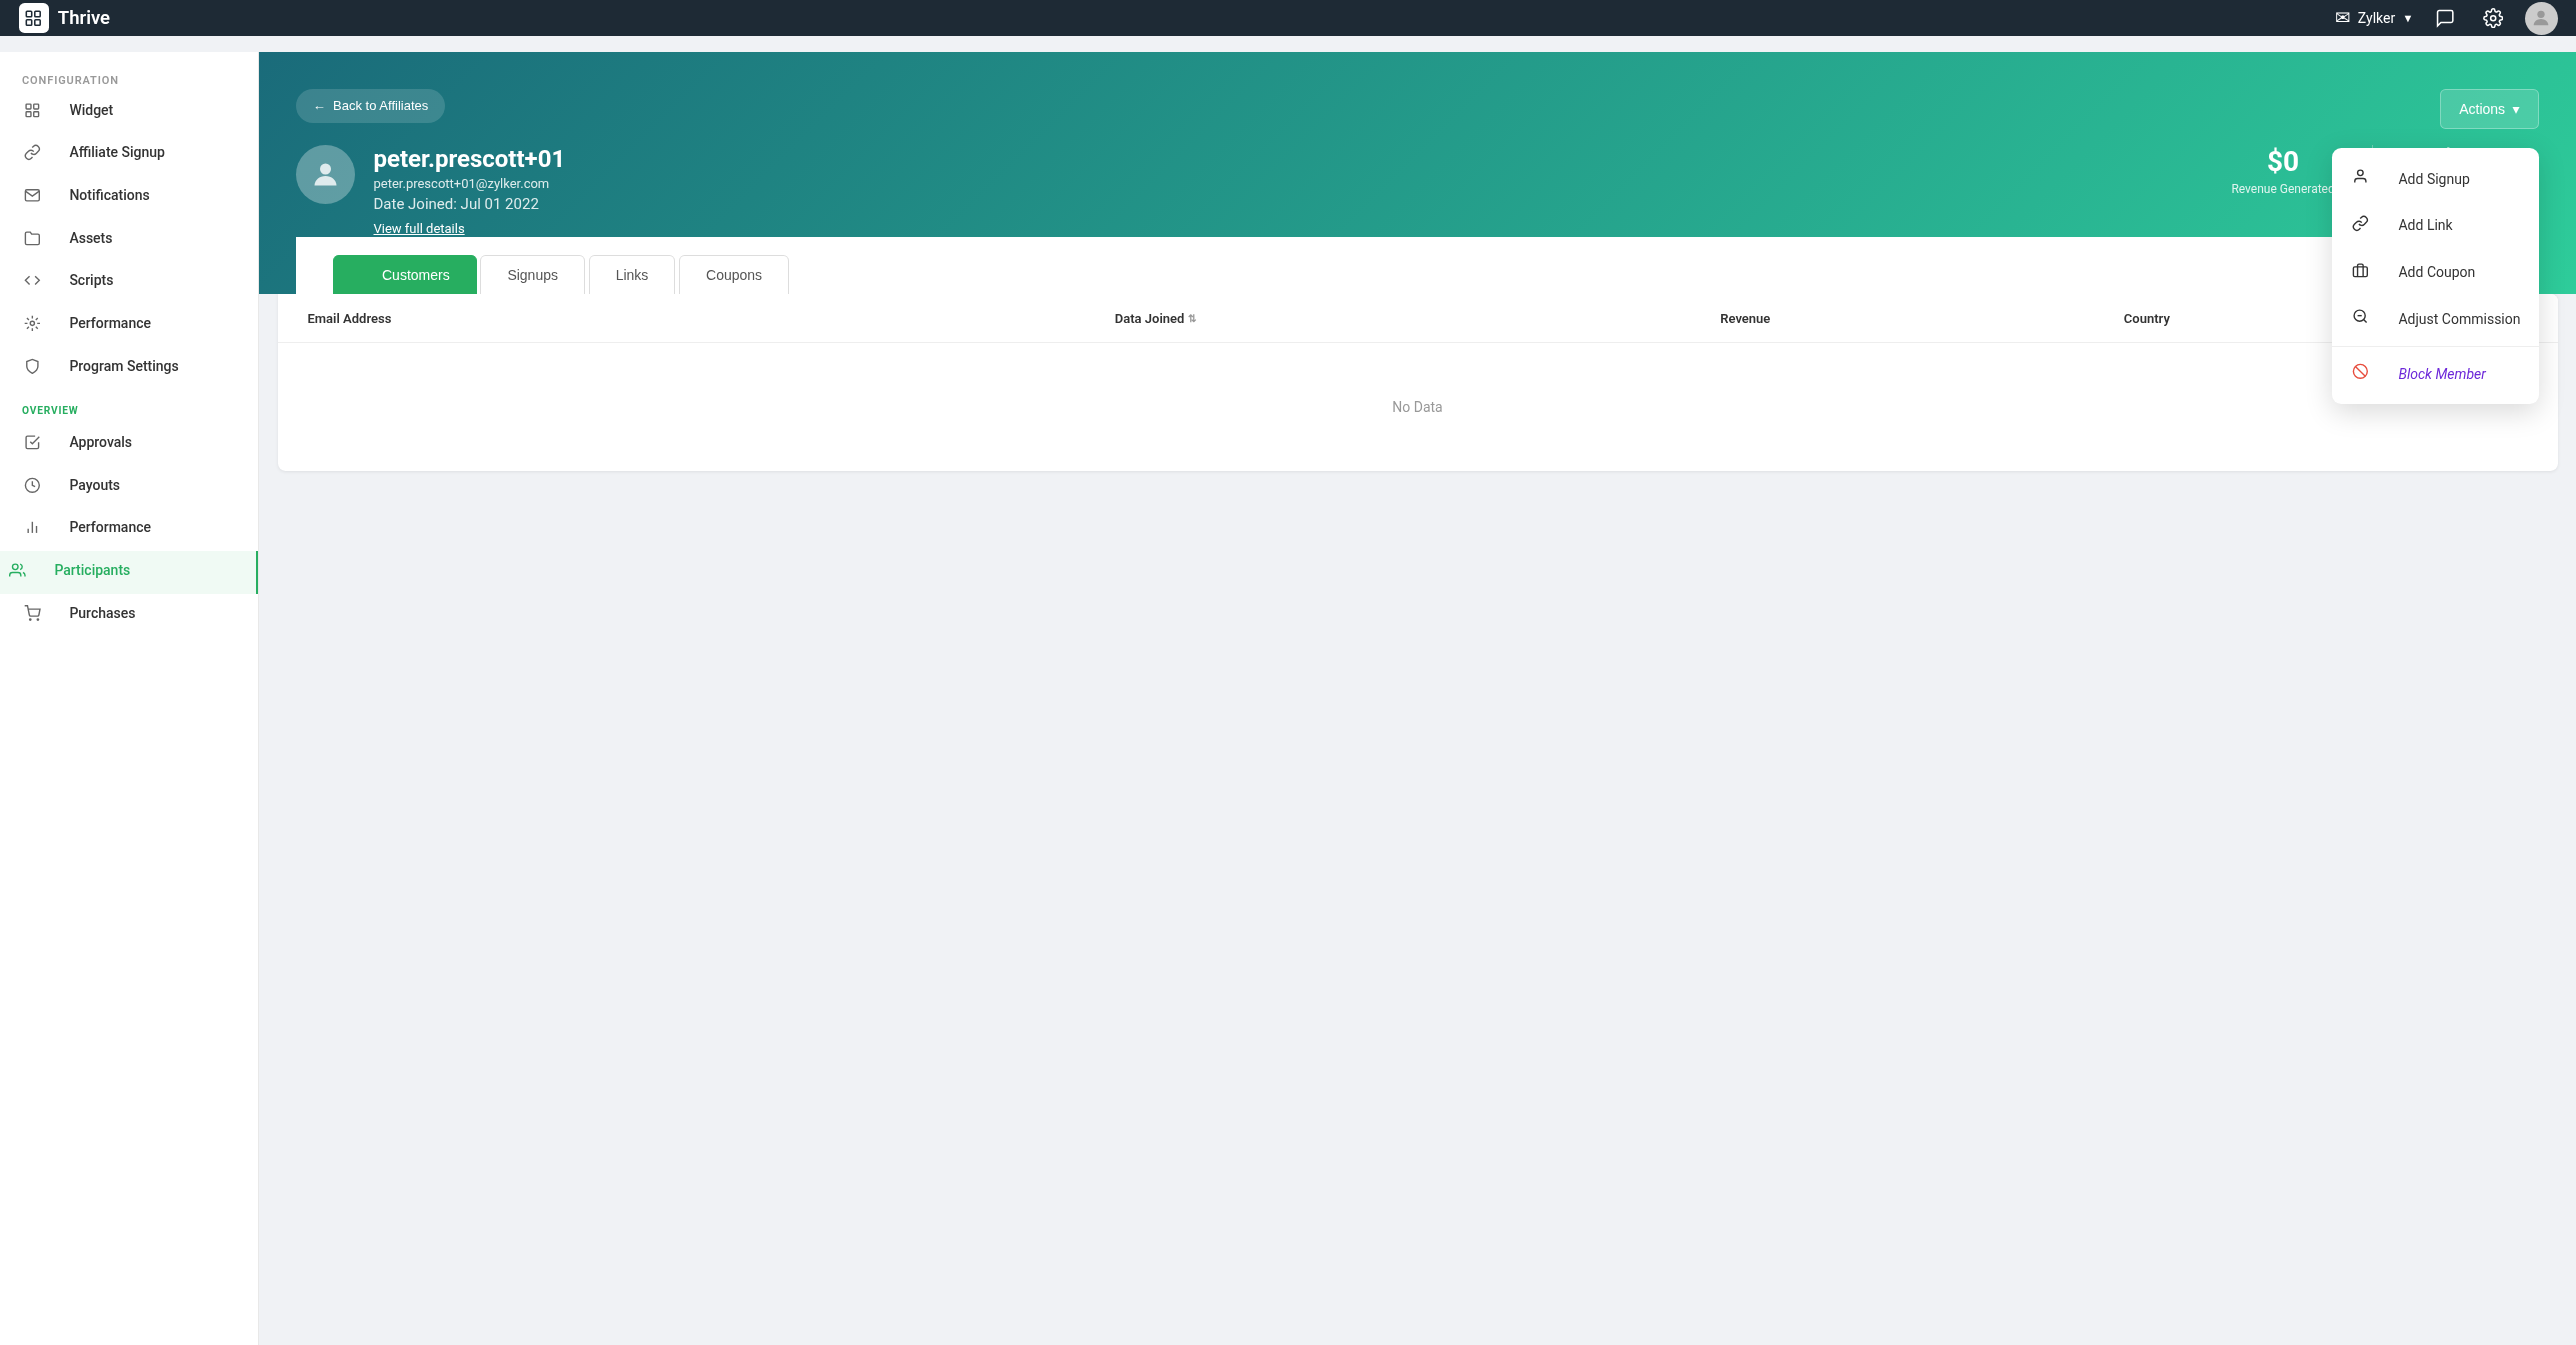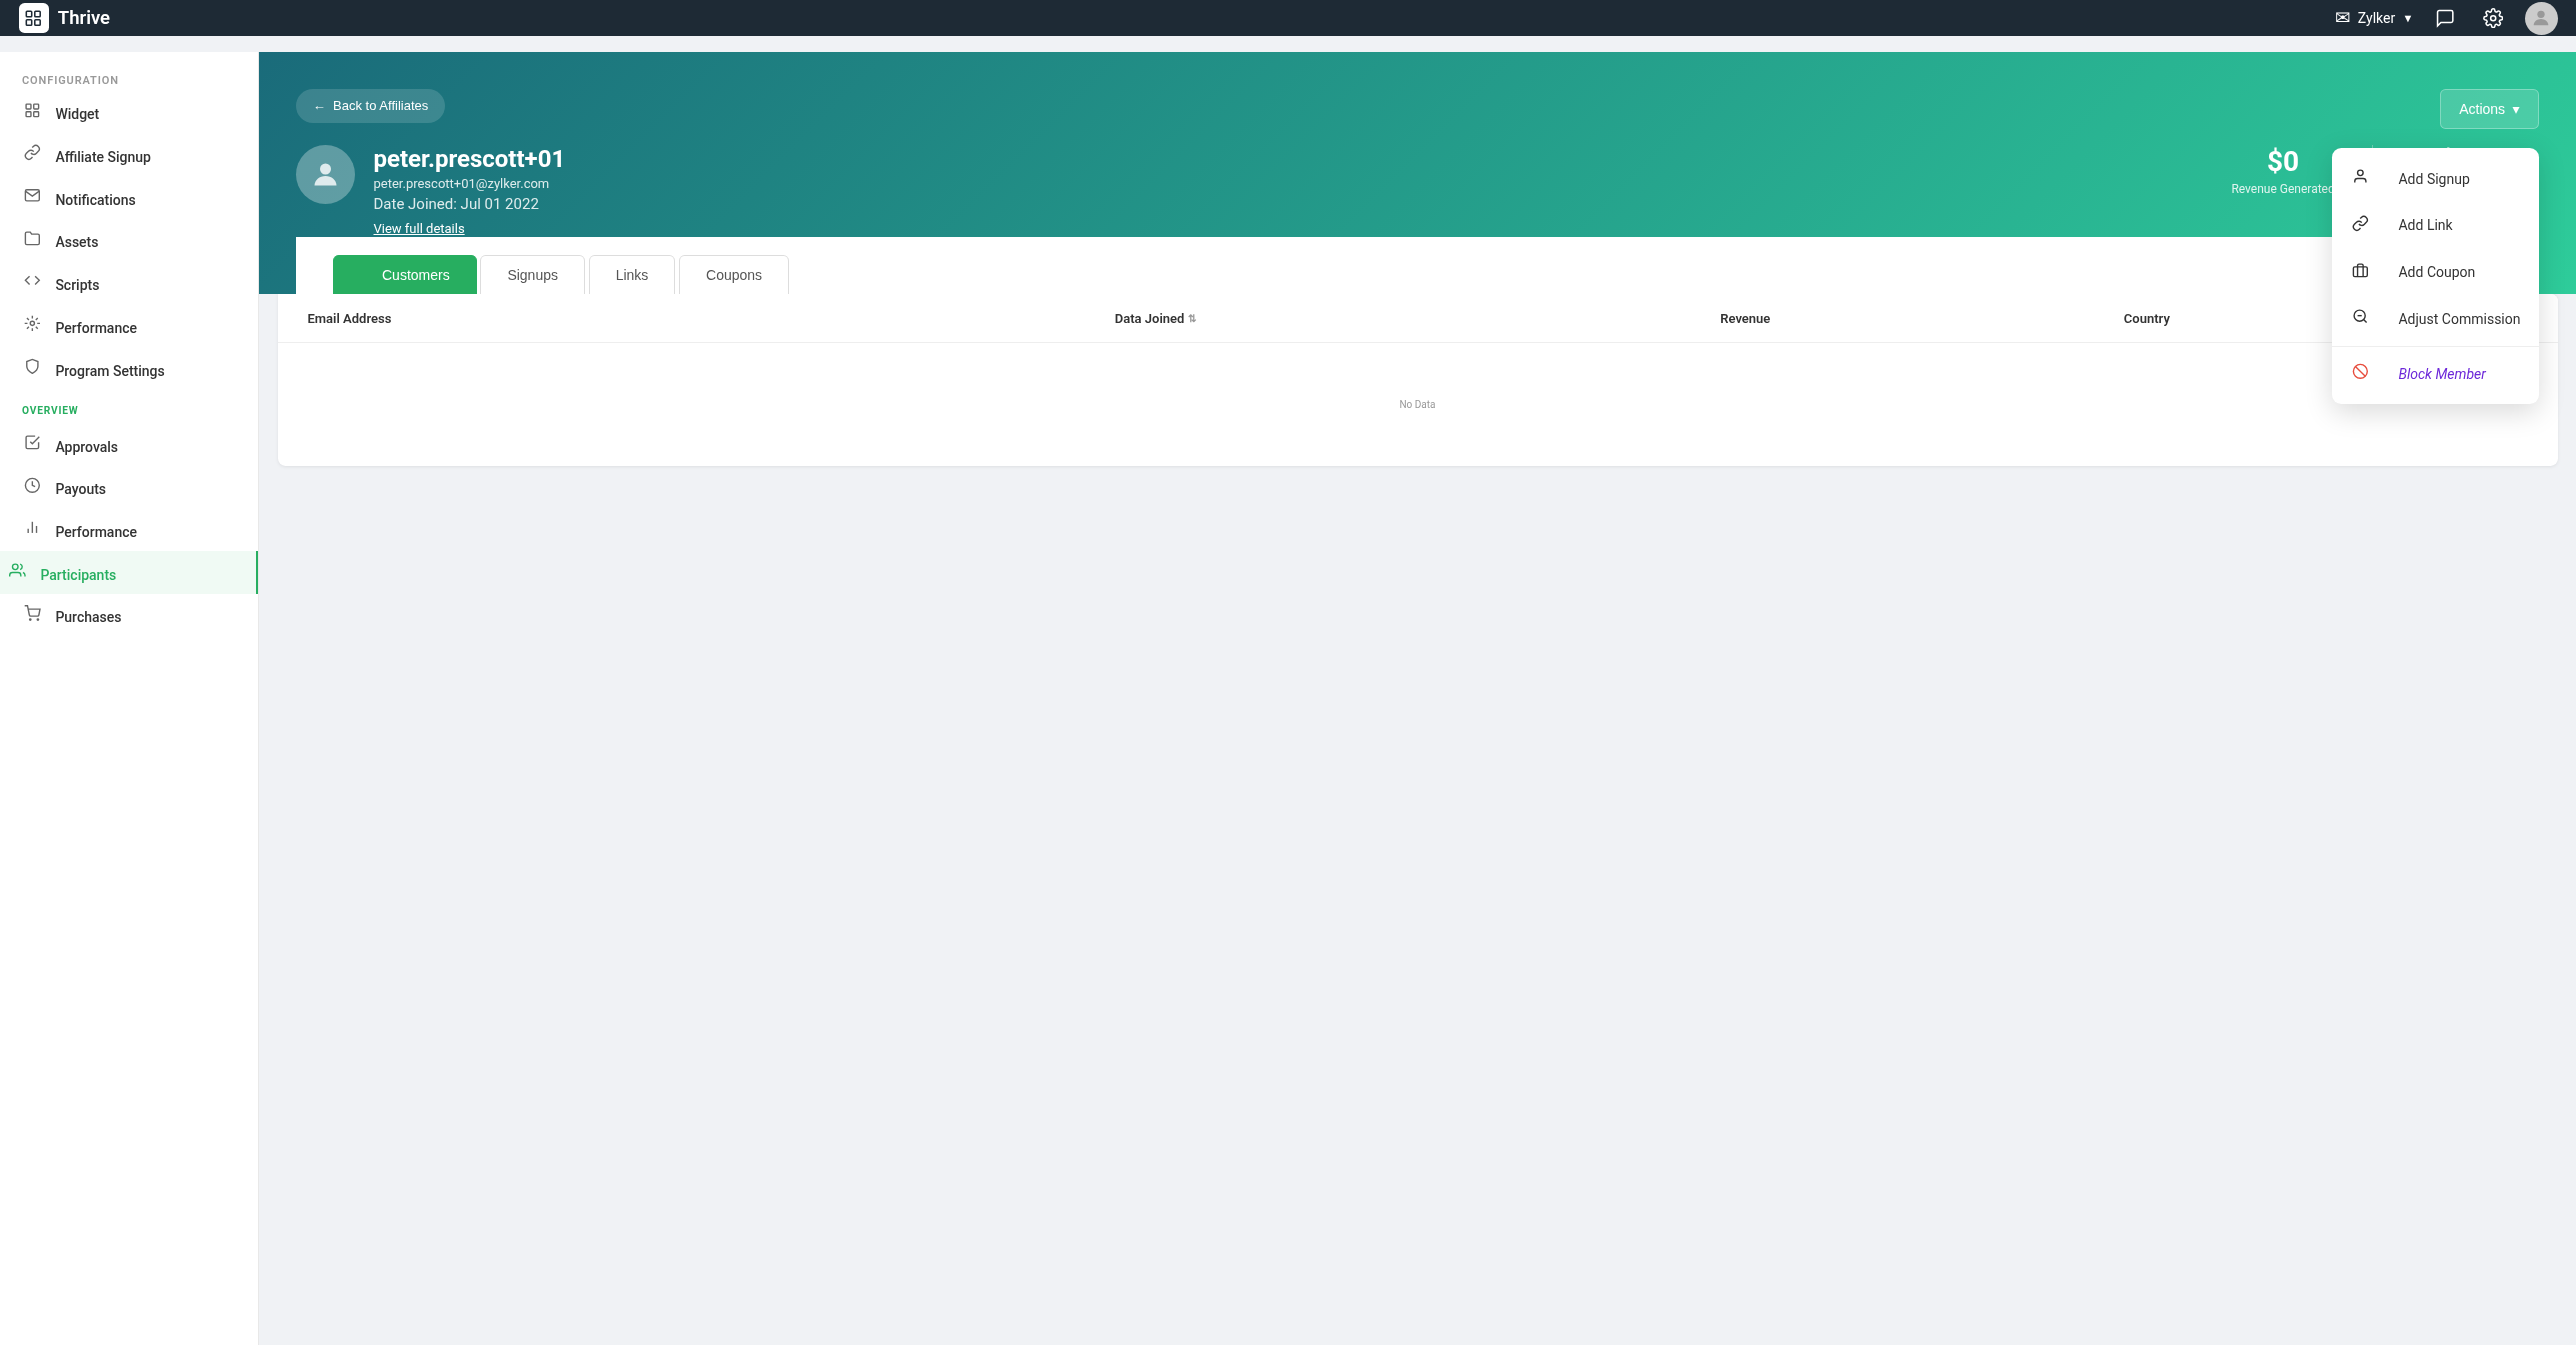--- a/index.html
+++ b/index.html
@@ -41,21 +41,21 @@
     .sidebar {
       width: 259px; background: white; flex-shrink: 0;
       height: calc(100vh - 52px); overflow-y: auto;
       border-right: 0.9px solid #e8e8e8; padding: 11px 0;
     }
     .sidebar-section-label {
       font-size: 10.2px; font-weight: 700; color: #27ae60;
       padding: 15px 22px 7.4px; letter-spacing: 0.08em; text-transform: uppercase;
     }
     .sidebar-item {
-      display: flex; align-items: flex-end; gap: 13px;
+      display: flex; align-items: flex-start; gap: 27px;
       padding: 11px 22px; cursor: pointer; color: #333;
       font-size: 14px; font-weight: 500; border-right: 2.8px solid transparent;
     }
     .sidebar-item.active {
       background: #f0faf4; border-right-color: #27ae60; color: #27ae60; padding-left: 7px;
     }
     .sidebar-item .icon { font-size: 16.7px; width: 20.4px; text-align: center; color: #666; }
     .sidebar-item.active .icon { color: #27ae60; }
     .sidebar-config-label {
       font-size: 11px; font-weight: 600; color: #999;
@@ -138,21 +138,21 @@
       display: grid; grid-template-columns: 2fr 1.5fr 1fr 1fr;
       padding: 16.7px 30px; border-bottom: 0.9px solid #eee;
       background: white;
     }
     .table-header-cell {
       font-size: 13px; font-weight: 600; color: #333;
       display: flex; align-items: center; gap: 3.7px;
     }
     .sort-icon { font-size: 10.2px; color: #999; }
     .table-empty {
-      padding: 56px; text-align: center; color: #999; font-size: 10px;
+      padding: 56px; text-align: center; color: #999; font-size: 14px;
     }
     .dropdown-menu {
       position: fixed; top: 148px; right: 37px;
       background: white; border-radius: 9.3px;
       box-shadow: 0 7.4px 28px rgba(0,0,0,0.15);
       padding: 7.4px 0; min-width: 204px; z-index: 300;
     }
     .dropdown-item {
       display: flex; align-items: center; gap: 29px;
       padding: 13px 18.5px; cursor: pointer; font-size: 14px; color: #333;

